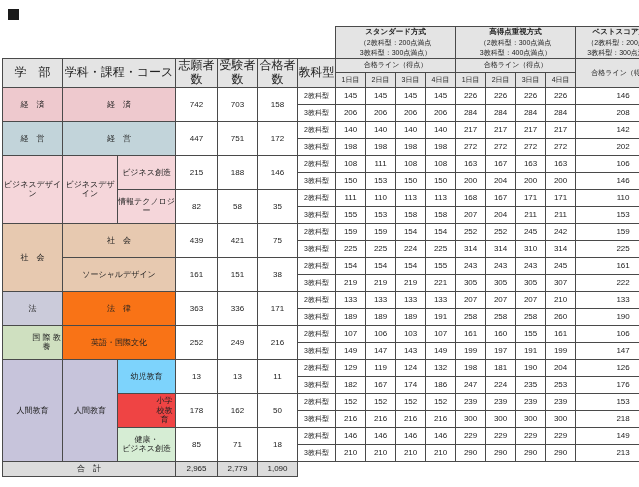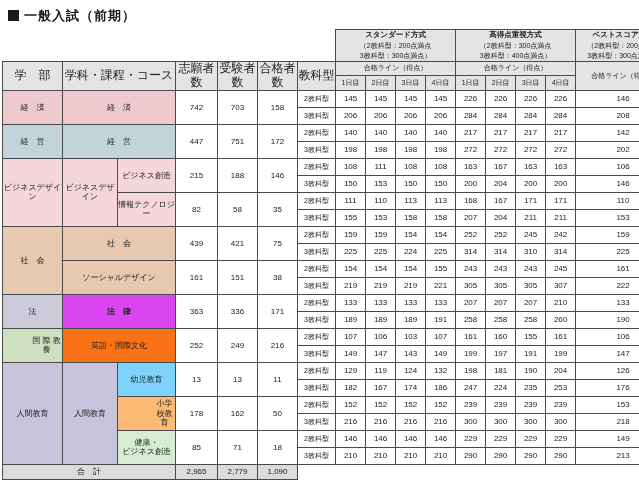--- a/index.html
+++ b/index.html
@@ -24,21 +24,21 @@
   .r-data{height:17px}.r-total{height:15px}
   .lab{font-size:8px;white-space:pre-line;}
   .num{background:#fff;font-size:8px;}
   .stype{background:#fff;font-size:7px;}
   .total{background:#dcdcdc;}
 </style>
 </head>
 <body>
 
 <div class="title">
-  <span class="sq"></span><span>一般入試（前期）</span>
+  <span class="sq"></span>
 </div>
 
 <table>
   <colgroup>
     <col class="c-fac">
       <col class="c-dep1">
       <col class="c-dep2">
     <col class="c-app">
       <col class="c-exa">
       <col class="c-acc">
@@ -261,21 +261,21 @@
         <td class="num">219</td>
         <td class="num">221</td>
         <td class="num">305</td>
         <td class="num">305</td>
         <td class="num">305</td>
         <td class="num">307</td>
         <td class="num">222</td>
       </tr>
       <tr class="r-data">
         <th rowspan="2" class="lab" style="background: rgb(203, 203, 218);">法</th>
-        <th rowspan="2" colspan="2" class="lab" style="background: #d946ef; font-weight: bold;">法　律</th>
+        <th rowspan="2" colspan="2" class="lab" style="background: #f97316;">法　律</th>
         <td rowspan="2" class="num">363</td>
         <td rowspan="2" class="num">336</td>
         <td rowspan="2" class="num">171</td>
         <td class="stype">2教科型</td>
         <td class="num">133</td>
         <td class="num">133</td>
         <td class="num">133</td>
         <td class="num">133</td>
         <td class="num">207</td>
         <td class="num">207</td>
@@ -348,21 +348,21 @@
         <td class="num">167</td>
         <td class="num">174</td>
         <td class="num">186</td>
         <td class="num">247</td>
         <td class="num">224</td>
         <td class="num">235</td>
         <td class="num">253</td>
         <td class="num">176</td>
       </tr>
       <tr class="r-data">
-        <th rowspan="2" class="lab" style="background: #fdba74; padding-left: 36px;">小学校教育</th>
+        <th rowspan="2" class="lab" style="background: #ef4444; padding-left: 36px;">小学校教育</th>
         <td rowspan="2" class="num">178</td>
         <td rowspan="2" class="num">162</td>
         <td rowspan="2" class="num">50</td>
         <td class="stype">2教科型</td>
         <td class="num">152</td>
         <td class="num">152</td>
         <td class="num">152</td>
         <td class="num">152</td>
         <td class="num">239</td>
         <td class="num">239</td>

